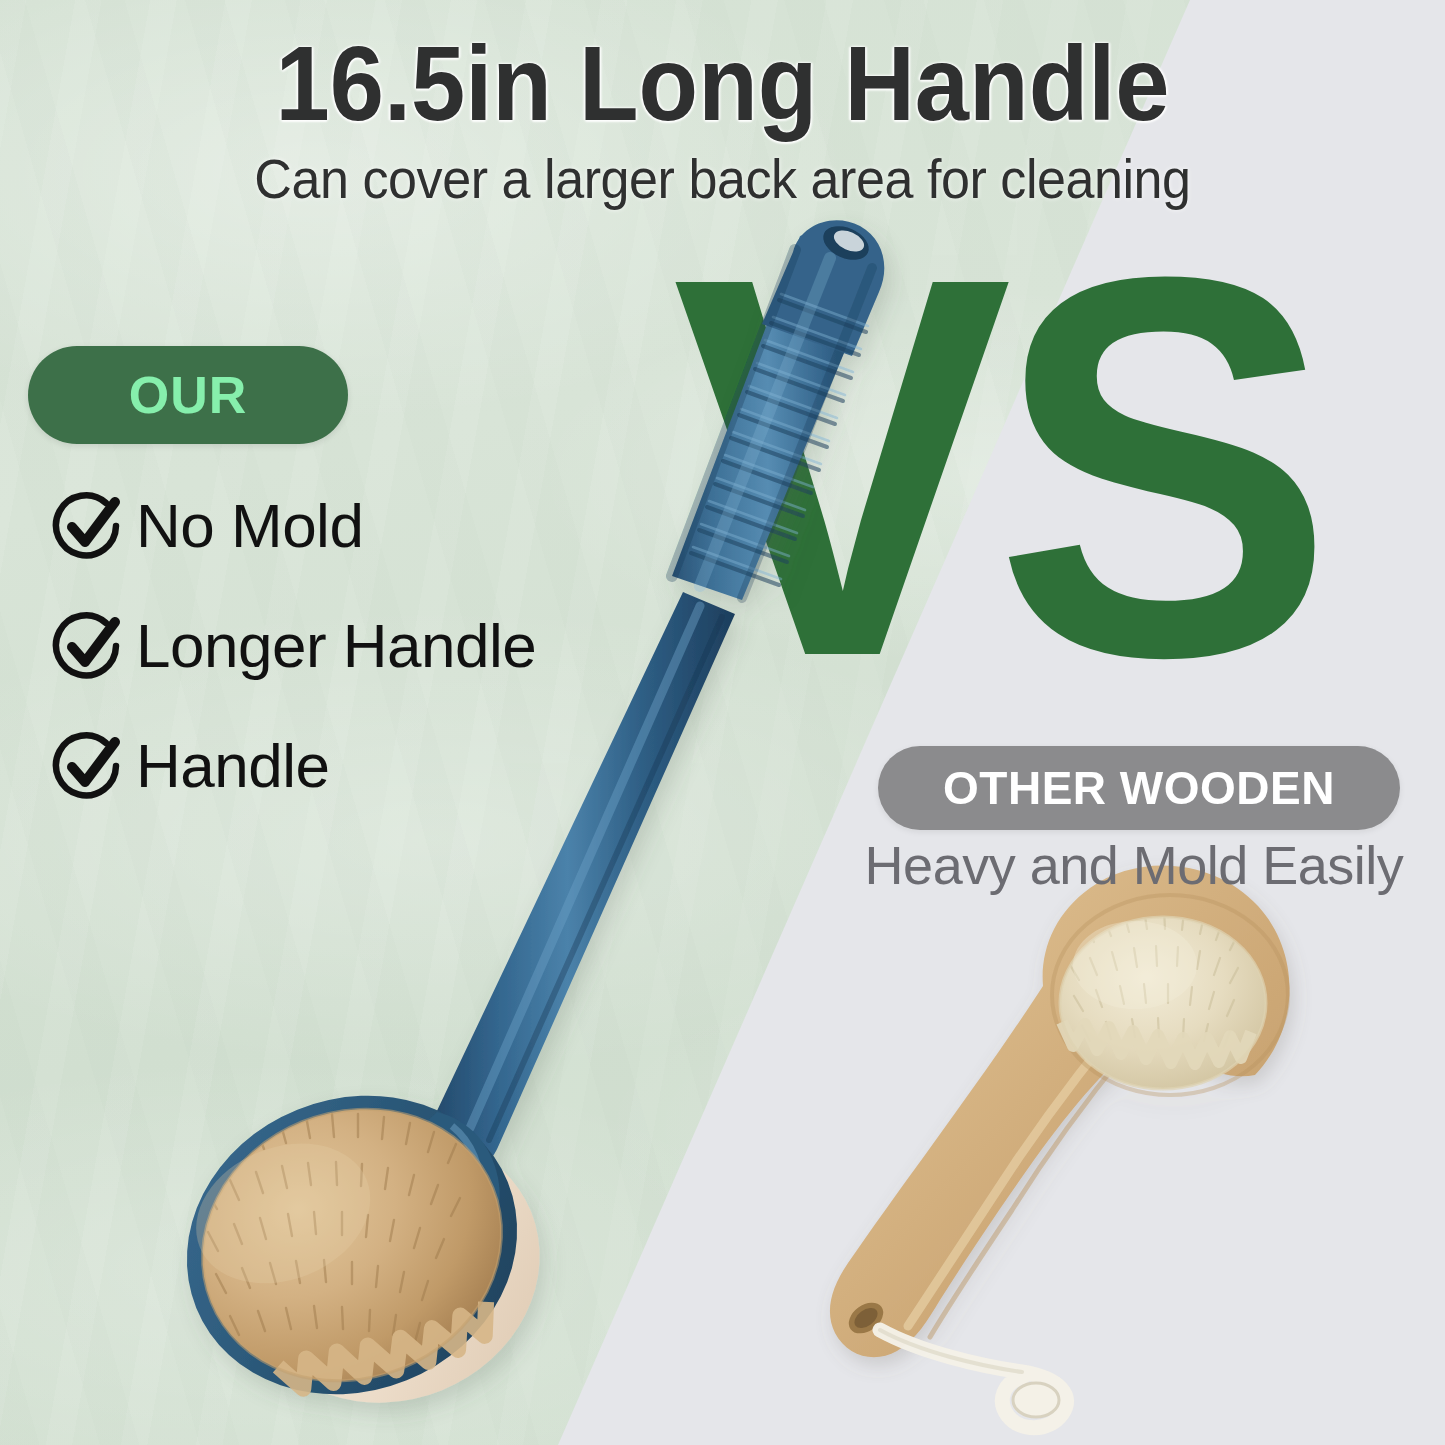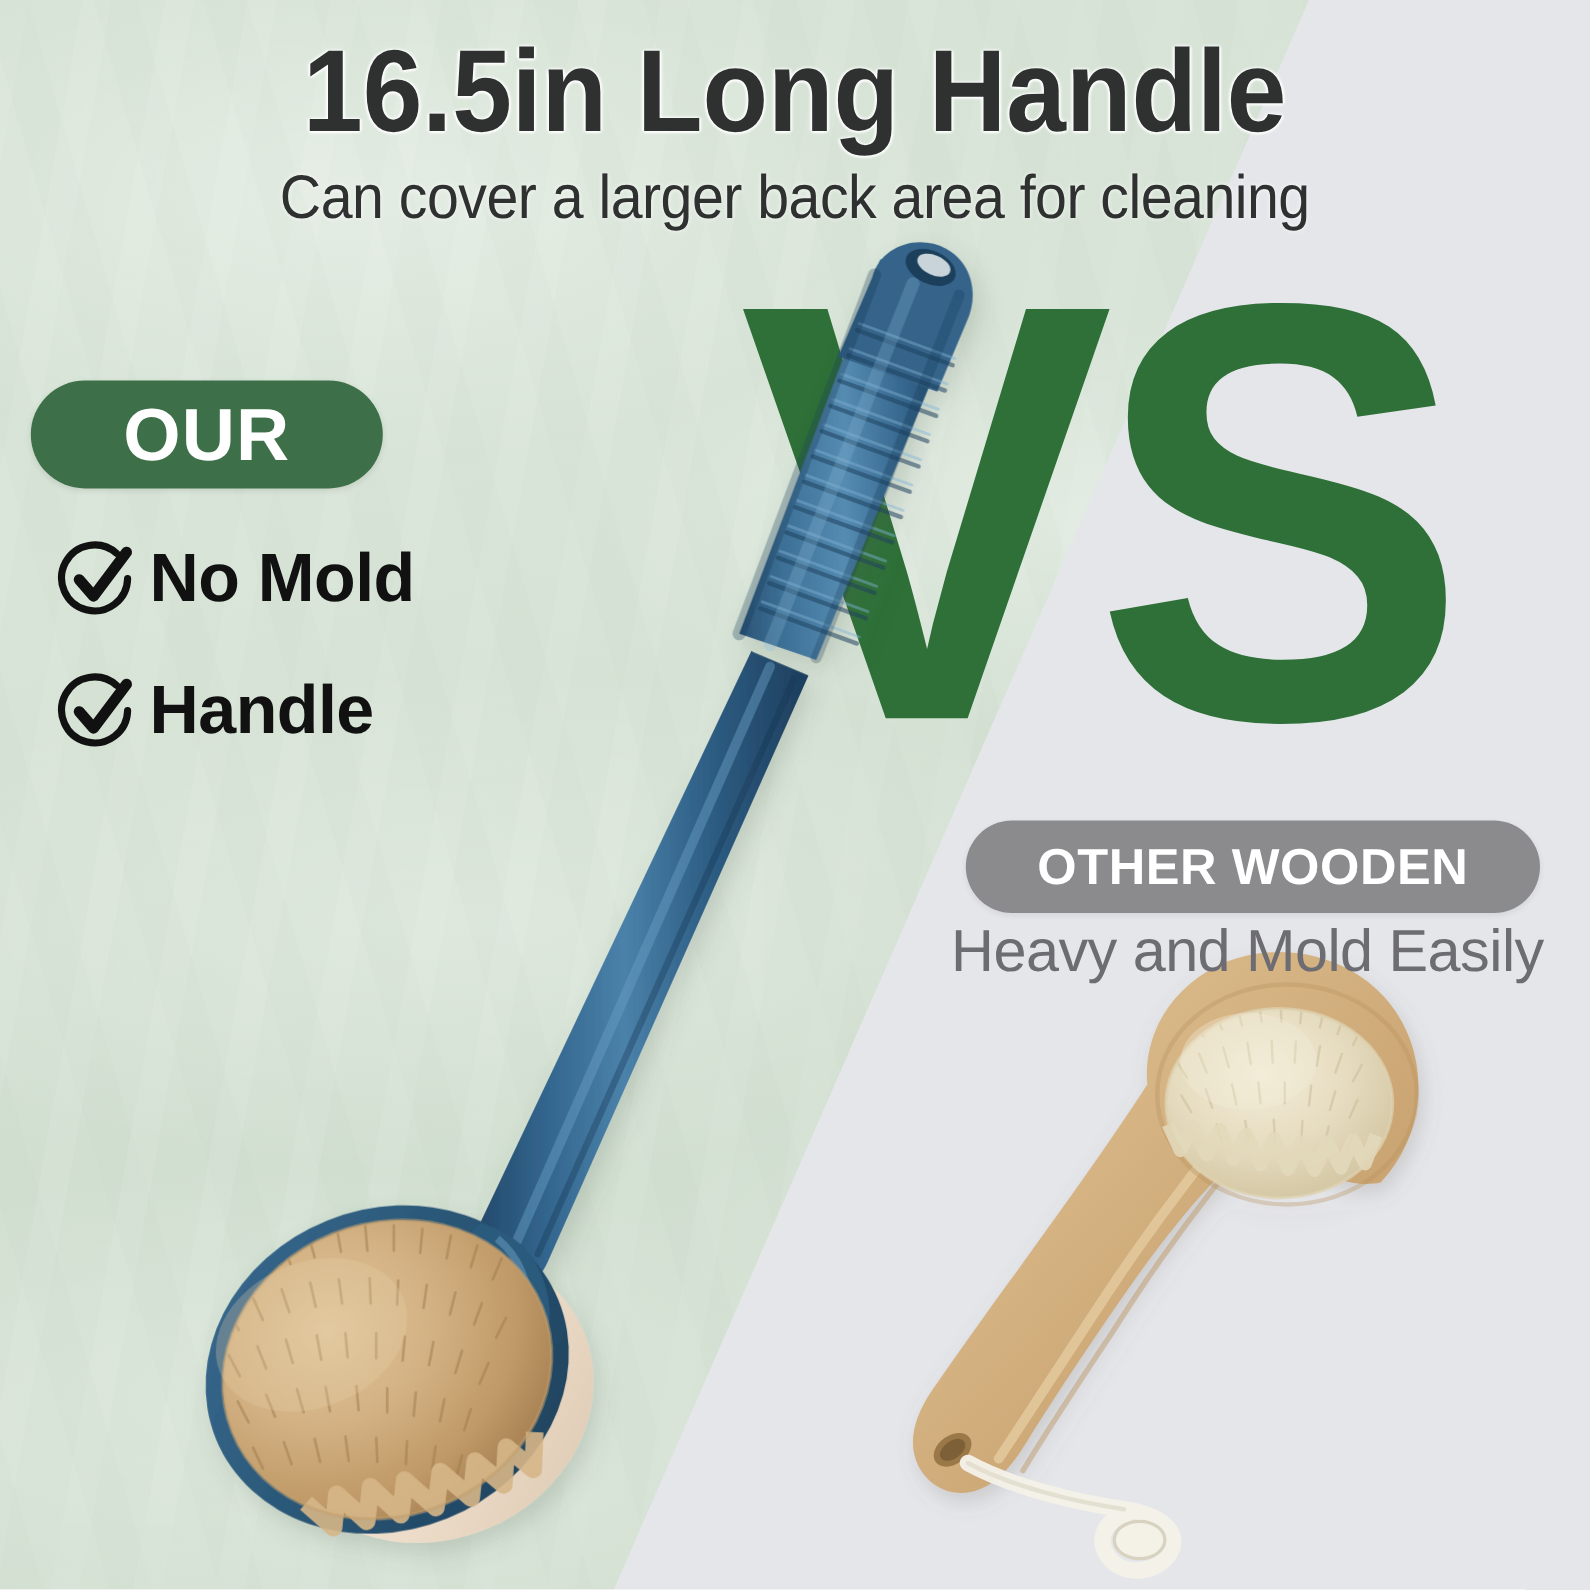--- a/index.html
+++ b/index.html
@@ -61,21 +61,21 @@
   }
 
   
   .pill-our{
     position:absolute;left:28px;top:346px;width:320px;height:98px;
     border-radius:49px;background:#3d7049;
     display:flex;align-items:center;justify-content:center;
     box-shadow:0 2px 6px rgba(0,0,0,.10);
   }
   .pill-our span{
-    color:#ffffff;font-size:67px;font-weight:700;letter-spacing:1px;line-height:1;
+    color:#86efac;font-size:52px;font-weight:700;letter-spacing:1px;line-height:1;
   }
   .pill-other{
     position:absolute;left:878px;top:718px;width:522px;height:84px;
     border-radius:42px;background:#8b8b8d;
     display:flex;align-items:center;justify-content:center;
     box-shadow:0 2px 6px rgba(0,0,0,.08);
     margin-top:28px;
   }
   .pill-other span{
     color:#fff;font-size:46px;font-weight:700;letter-spacing:.5px;line-height:1;
@@ -83,21 +83,21 @@
   .other-caption{
     position:absolute;left:860px;top:834px;width:548px;text-align:center;
     font-size:54px;color:#6c6c72;font-weight:400;letter-spacing:-.5px;
   }
 
   
   .check-list{position:absolute;left:52px;top:490px;}
   .check-row{display:flex;align-items:center;margin-bottom:48px;height:72px;}
   .check-icon{width:74px;height:74px;flex:0 0 74px;margin-right:10px;}
   .check-label{
-    font-size:62px;color:#111;font-weight:700;letter-spacing:-.5px;line-height:1;
+    font-size:62px;color:#111;font-weight:400;letter-spacing:-.5px;line-height:1;
   }
 
   
   #blue-brush{position:absolute;left:0;top:0;width:1445px;height:1445px;}
 
   
   #wood-brush{position:absolute;left:0;top:0;width:1445px;height:1445px;}
 </style>
 </head>
 <body>
@@ -337,20 +337,29 @@
       </span>
       <span class="check-label">No Mold</span>
     </div>
     <div class="check-row">
       <span class="check-icon">
         <svg viewBox="0 0 74 74" width="74" height="74">
           <path d="M54 14 A30 30 0 1 0 64 37" fill="none" stroke="#111" stroke-width="6.5" stroke-linecap="round"></path>
           <path d="M20 38 L33 53 L63 13" fill="none" stroke="#111" stroke-width="10" stroke-linecap="round" stroke-linejoin="round"></path>
         </svg>
       </span>
+      <span class="check-label">Longer Handle</span>
+    </div>
+    <div class="check-row">
+      <span class="check-icon">
+        <svg viewBox="0 0 74 74" width="74" height="74">
+          <path d="M54 14 A30 30 0 1 0 64 37" fill="none" stroke="#111" stroke-width="6.5" stroke-linecap="round"></path>
+          <path d="M20 38 L33 53 L63 13" fill="none" stroke="#111" stroke-width="10" stroke-linecap="round" stroke-linejoin="round"></path>
+        </svg>
+      </span>
       <span class="check-label">Handle</span>
     </div>
   </div>
 
   <div class="pill-other">
     <span>OTHER WOODEN</span>
   </div>
   <div class="other-caption">Heavy and Mold Easily</div>
 
 </div>

